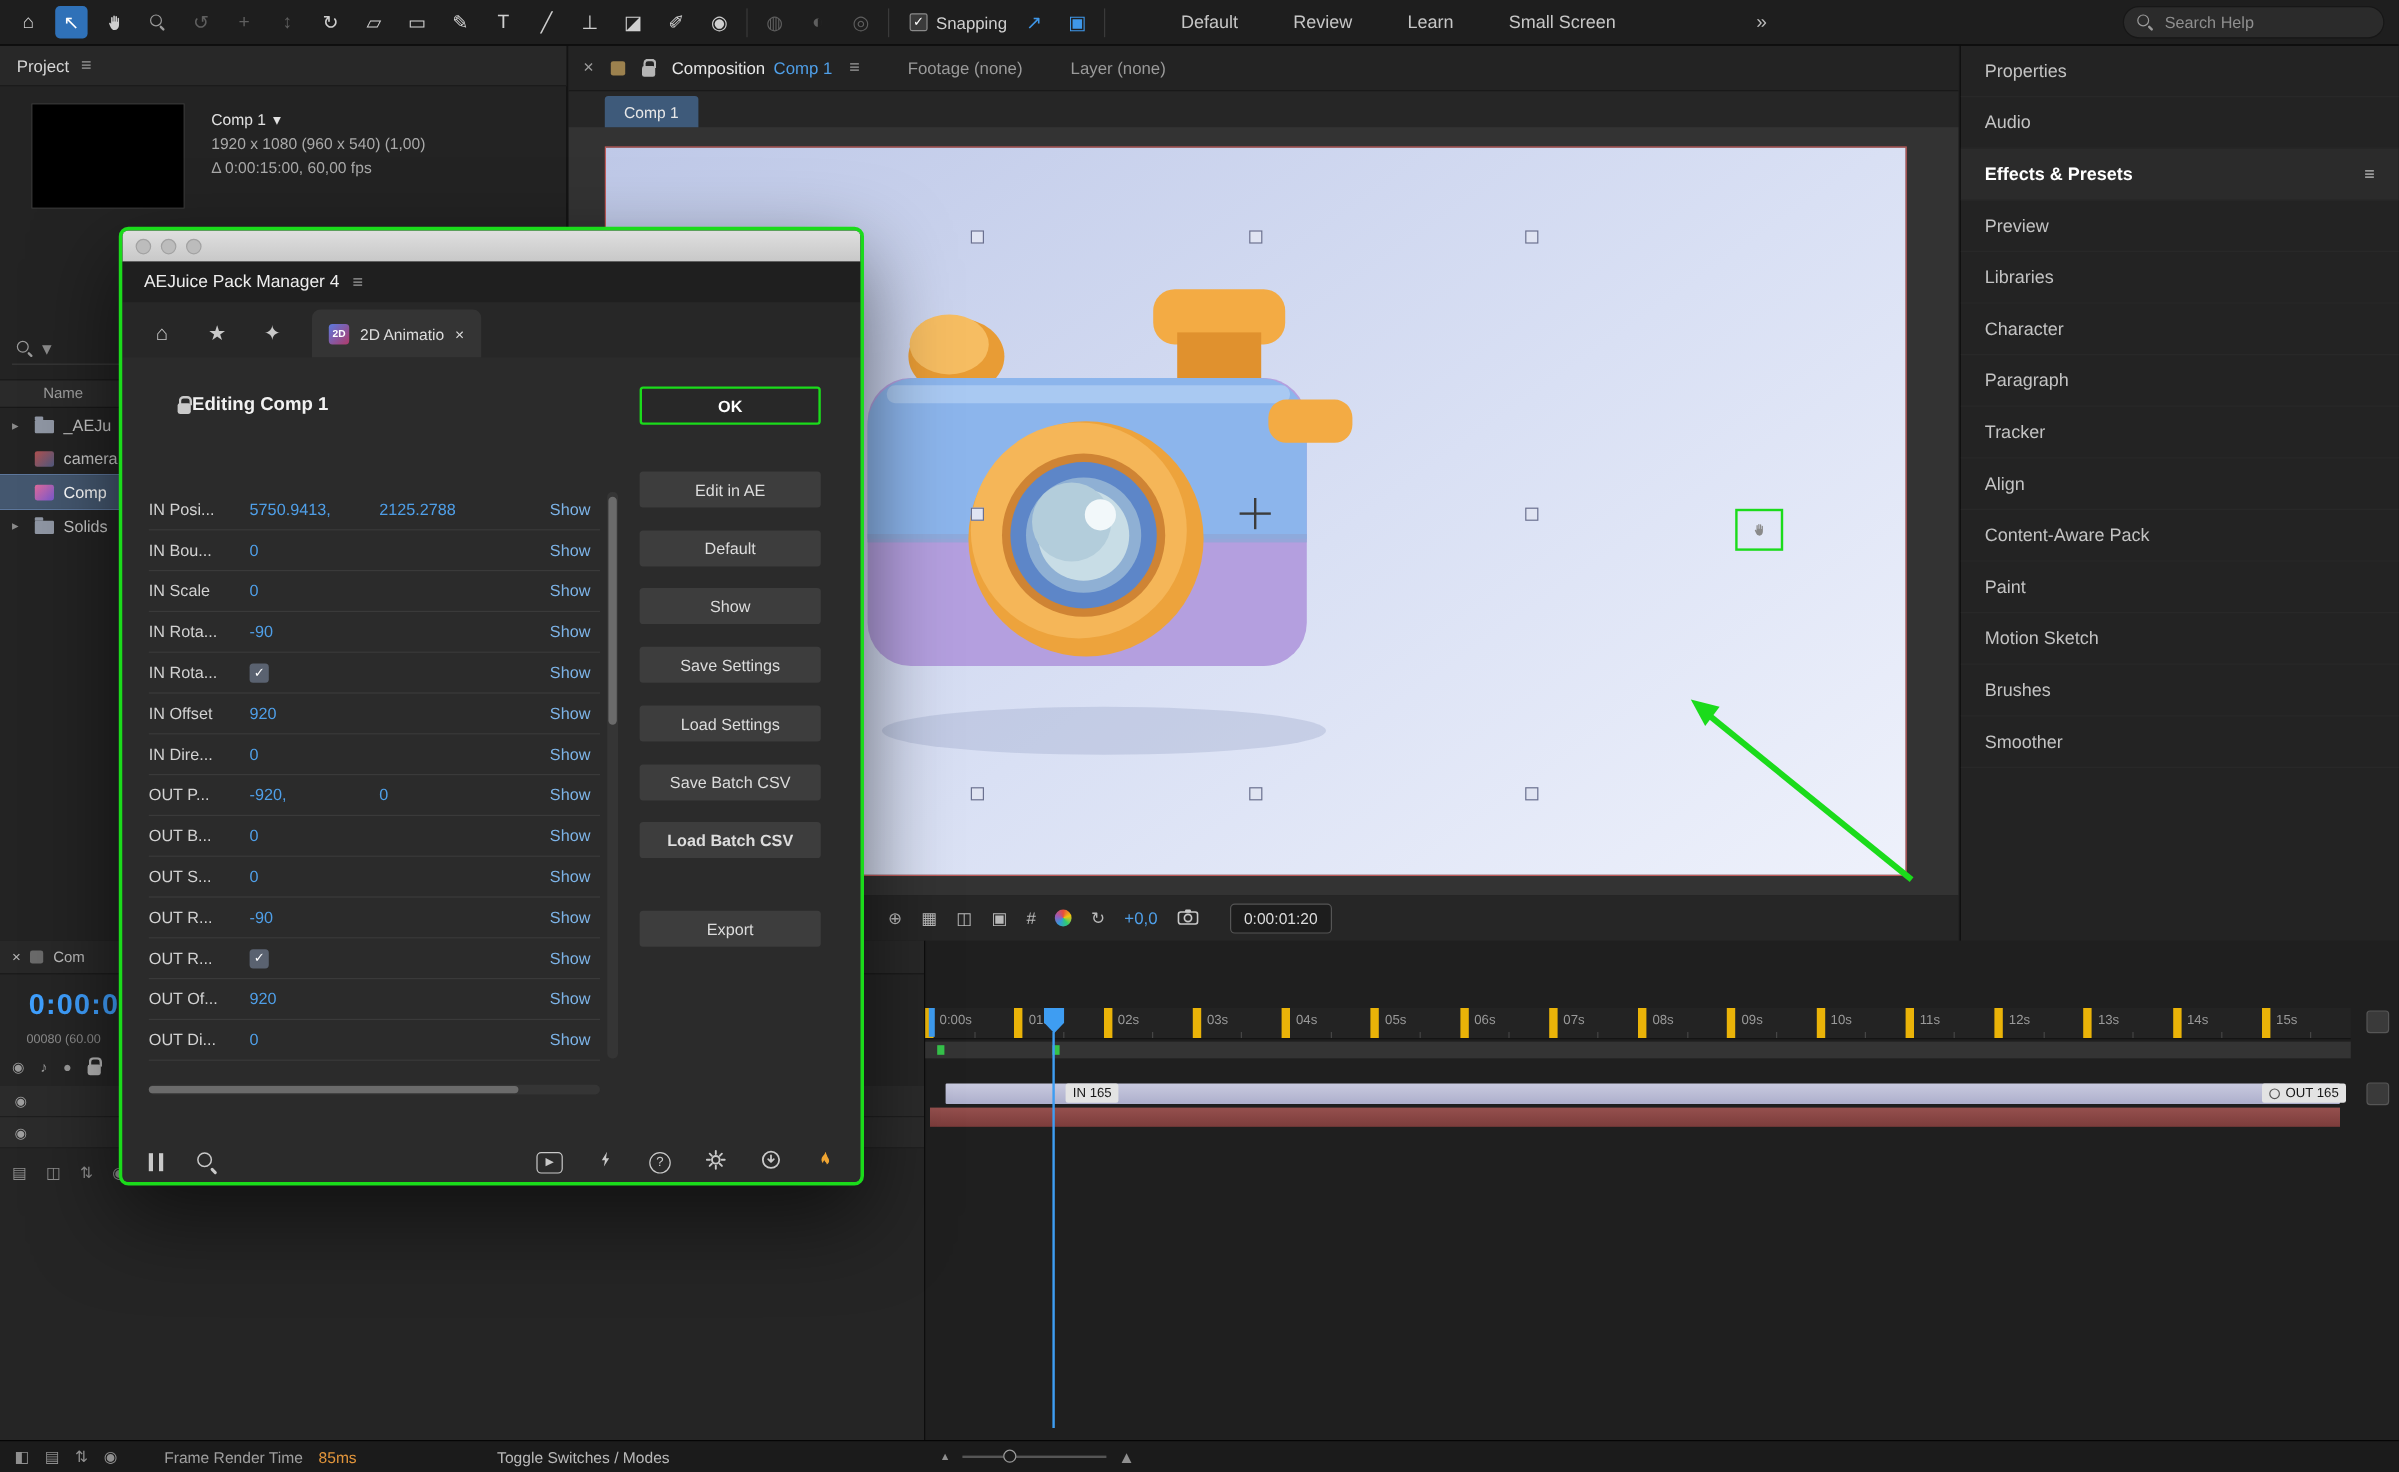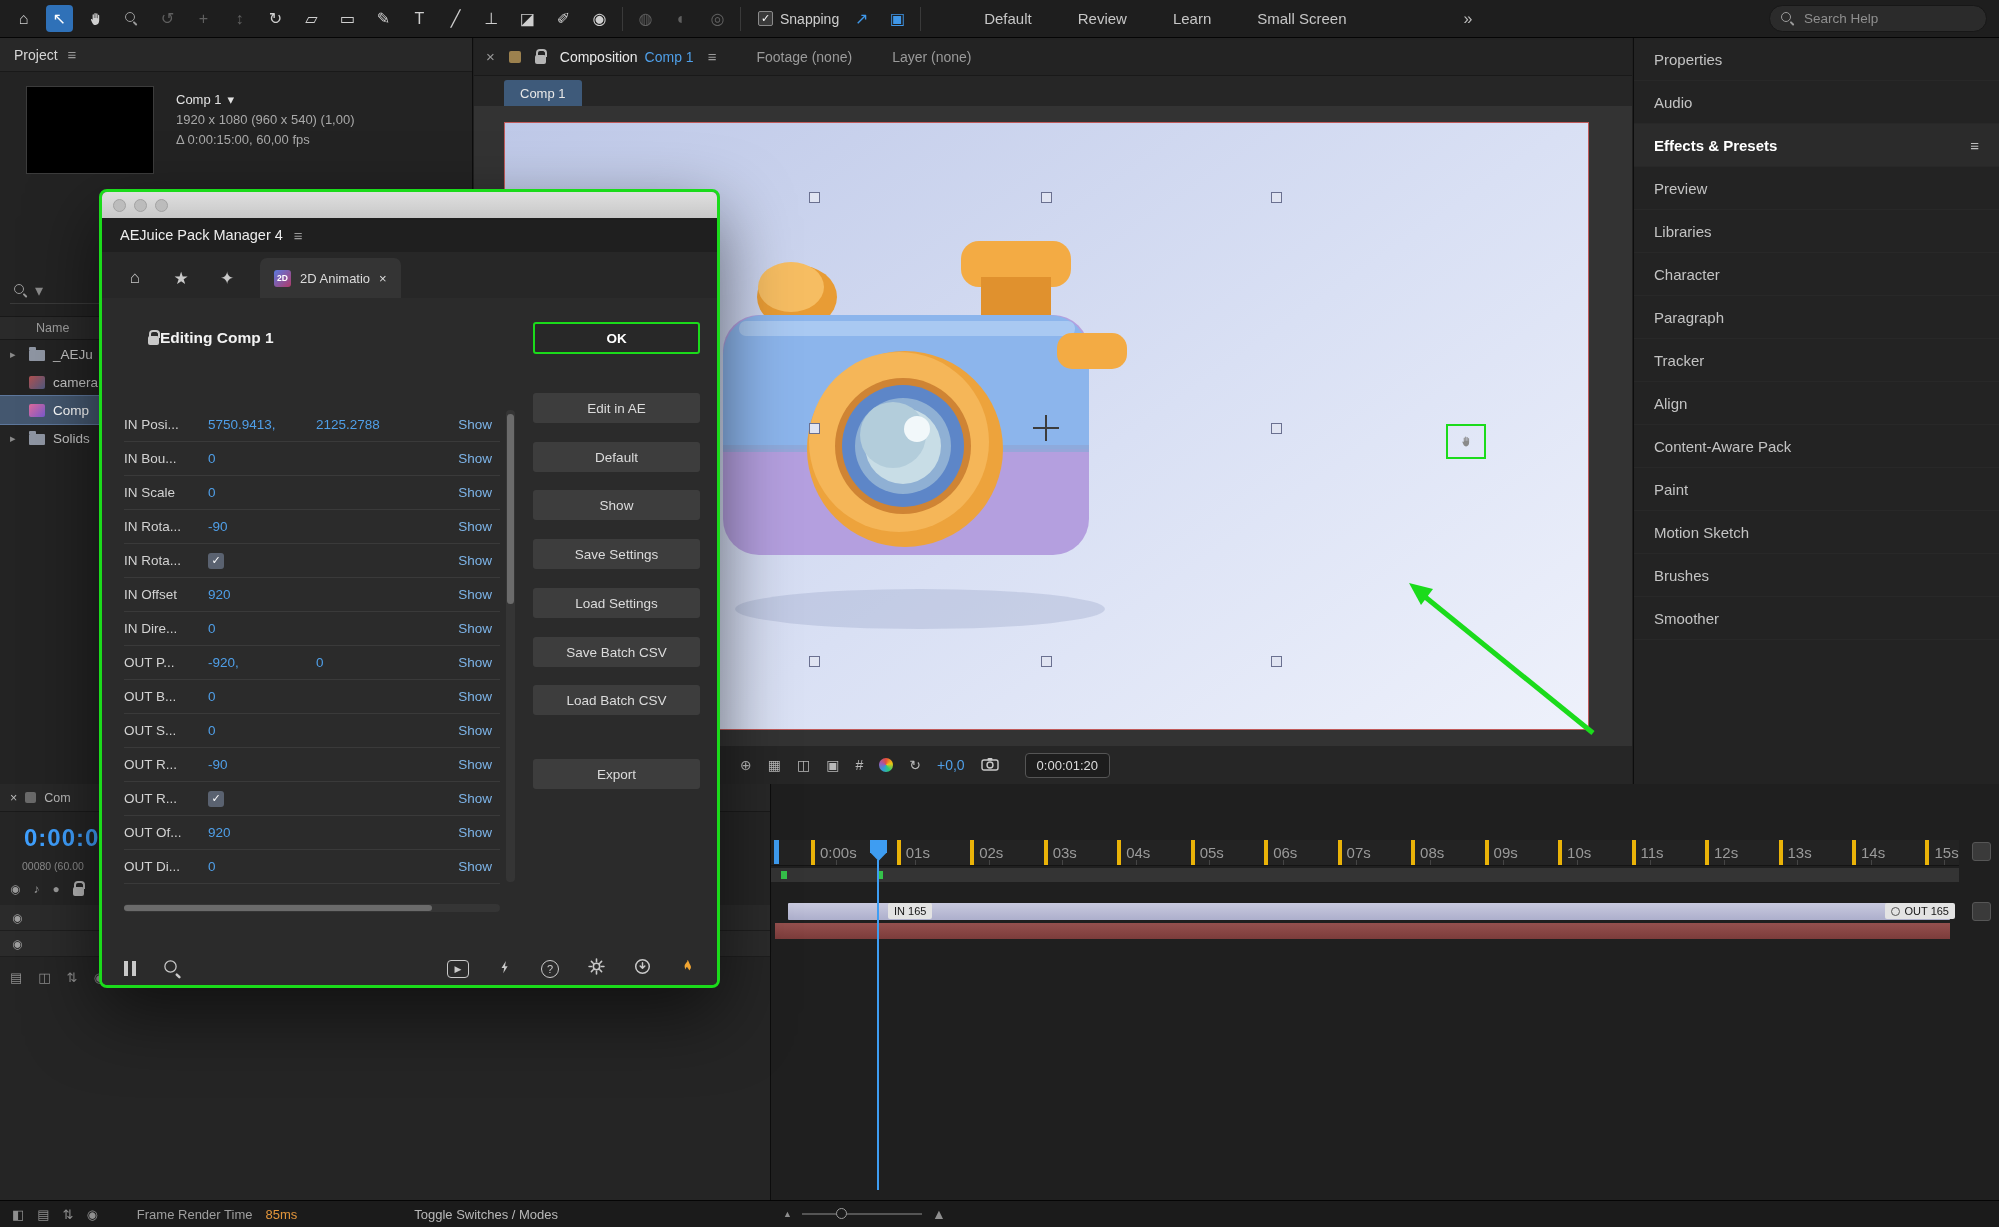--- a/index.html
+++ b/index.html
@@ -107,22 +107,22 @@
   .tl-timecode { position:absolute; left:24px; top:40px; color:#3fa0ff; font-size:24px; font-weight:bold; letter-spacing:1px; }
   .tl-sub { position:absolute; left:22px; top:76px; color:#8a8a8a; font-size:10.5px; }
   .tl-colicons { position:absolute; left:10px; top:98px; display:flex; gap:13px; color:#9a9a9a; font-size:12px; align-items:center; }
   .tl-rows { position:absolute; left:0; right:0; top:121px; }
   .tl-row { height:26px; background:#2b2b2b; border-bottom:1px solid #1e1e1e; display:flex;
     align-items:center; padding-left:12px; color:#9f9f9f; font-size:12px; }
   .tl-bottomicons { position:absolute; left:10px; top:186px; display:flex; gap:16px; color:#8f8f8f; font-size:13px; }
   .tl-right { position:absolute; left:771px; top:0; right:0; height:100%; }
   .tl-ruler { position:absolute; left:0; right:40px; top:56px; height:26px; background:#232323;
     border-bottom:1px solid #141414; display:flex; }
-  .tick { flex:1; border-left:4px solid #eab308; color:#9a9a9a; font-size:15px;
-    padding:4px 0 0 5px; position:relative;margin-left:40px; }
+  .tick { flex:1; border-left:7px solid #eab308; color:#9a9a9a; font-size:11px;
+    padding:4px 0 0 5px; position:relative; }
   .tick::after { content:""; position:absolute; left:50%; bottom:0; width:1px; height:5px; background:#454545; }
   .wa-start { position:absolute; left:3px; top:56px; width:5px; height:24px; background:#3e9df2; }
   .tl-strip { position:absolute; left:0; right:40px; top:84px; height:14px; background:#343434; }
   .kf { position:absolute; top:3px; width:6px; height:8px; background:#35c24a; }
   .cti-head { position:absolute; left:99px; top:56px; width:17px; height:21px; background:#3e9df2;
     clip-path:polygon(0 0,100% 0,100% 58%,50% 100%,0 58%); z-index:4; }
   .cti-line { position:absolute; left:106px; top:76px; width:2px; bottom:10px; background:#3e9df2; z-index:4; }
   .bar1 { position:absolute; left:17px; right:49px; top:119px; height:17px;
     background:linear-gradient(#c9cadf,#adafcc); border-radius:1px; }
   .bar2 { position:absolute; left:4px; right:49px; top:139px; height:16px;
@@ -188,26 +188,26 @@
   .aej-row .val { color:#4f9fe8; min-width:104px; }
   .aej-row .val2 { color:#4f9fe8; margin-left:4px; }
   .aej-row .vsep { color:#4f9fe8; }
   .aej-row .show { margin-left:auto; color:#7db4e8; padding-right:8px; }
   .cbx { width:16px; height:16px; background:#5a6270; border-radius:3px; color:#fff; font-size:11px;
     display:flex; align-items:center; justify-content:center; }
   .aej-vscroll { position:absolute; left:404px; top:112px; width:9px; height:472px; background:#353535; border-radius:4px; }
   .aej-vthumb { position:absolute; left:1px; top:4px; width:7px; height:190px; background:#6b6b6b; border-radius:4px; }
   .aej-hscroll { position:absolute; left:22px; top:606px; width:376px; height:8px; background:#353535; border-radius:4px; }
   .aej-hthumb { position:absolute; left:0; top:1px; width:308px; height:6px; background:#6b6b6b; border-radius:4px; }
-  .btn { position:absolute; left:431px; width:167px; height:30px; background:#3d3d3d; color:#dcdcdc;
+  .btn { position:absolute; left:431px; width:151px; height:30px; background:#3d3d3d; color:#dcdcdc;
     font-size:13.5px; display:flex; align-items:center; justify-content:center; border-radius:3px; }
   .btn-ok { top:24px; height:32px; background:#282828; border:2.5px solid #1bdb1b; color:#fff; font-weight:bold; }
   .btn-edit { top:95px; } .btn-default { top:144px; } .btn-show { top:192px; }
   .btn-saveset { top:241px; } .btn-loadset { top:290px; } .btn-savecsv { top:339px; }
-  .btn-loadcsv { top:387px; } .btn-export { top:461px; }
+  .btn-loadcsv { top:387px;font-weight:bold; } .btn-export { top:461px; }
   .aej-footer { position:absolute; left:0; right:0; top:648px; height:45px; display:flex;
     align-items:center; padding:0 22px; gap:30px; color:#c9c9c9; }
   .ic-pause { width:12px; height:15px;
     background:linear-gradient(90deg,#c9c9c9 0 32%,transparent 32% 68%,#c9c9c9 68% 100%); }
   .aej-footer .right { margin-left:auto; display:flex; align-items:center; gap:29px; }
   .playbox { width:22px; height:18px; border:1.5px solid #c9c9c9; border-radius:4px; display:flex;
     align-items:center; justify-content:center; font-size:9px; color:#c9c9c9; }
   .qcircle { width:18px; height:18px; border:1.5px solid #c9c9c9; border-radius:50%; display:flex;
     align-items:center; justify-content:center; font-size:11px; color:#c9c9c9; }
 </style>

